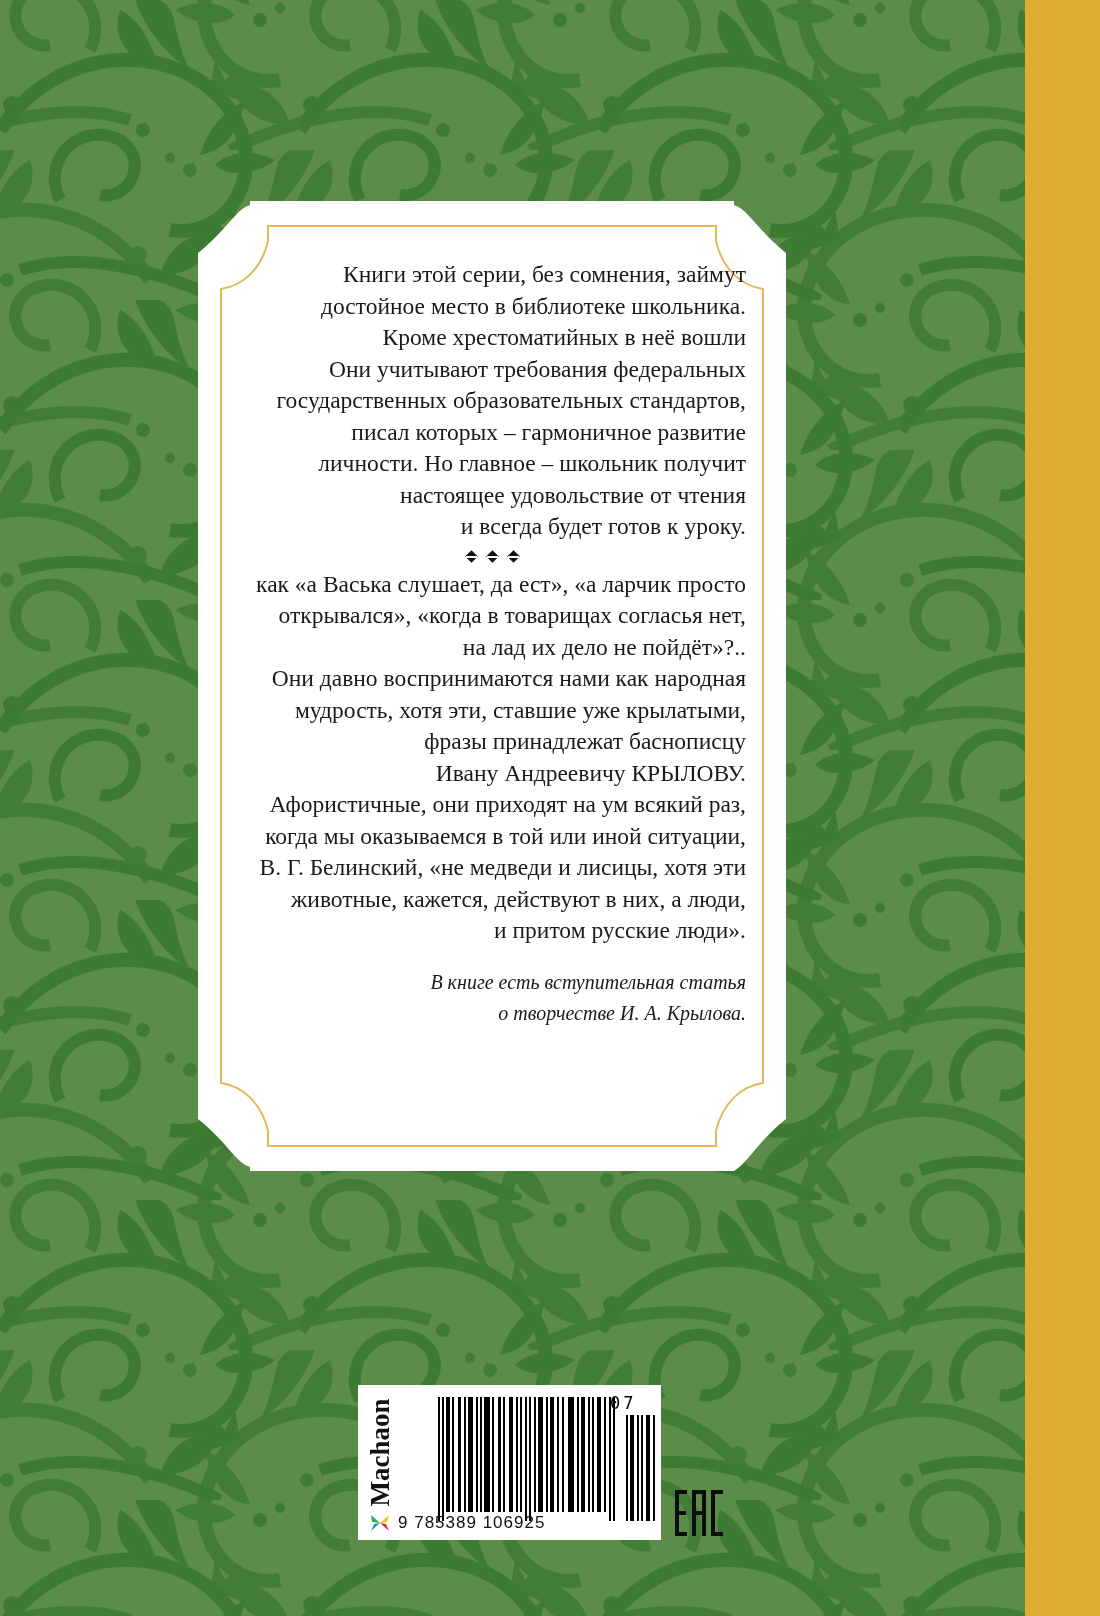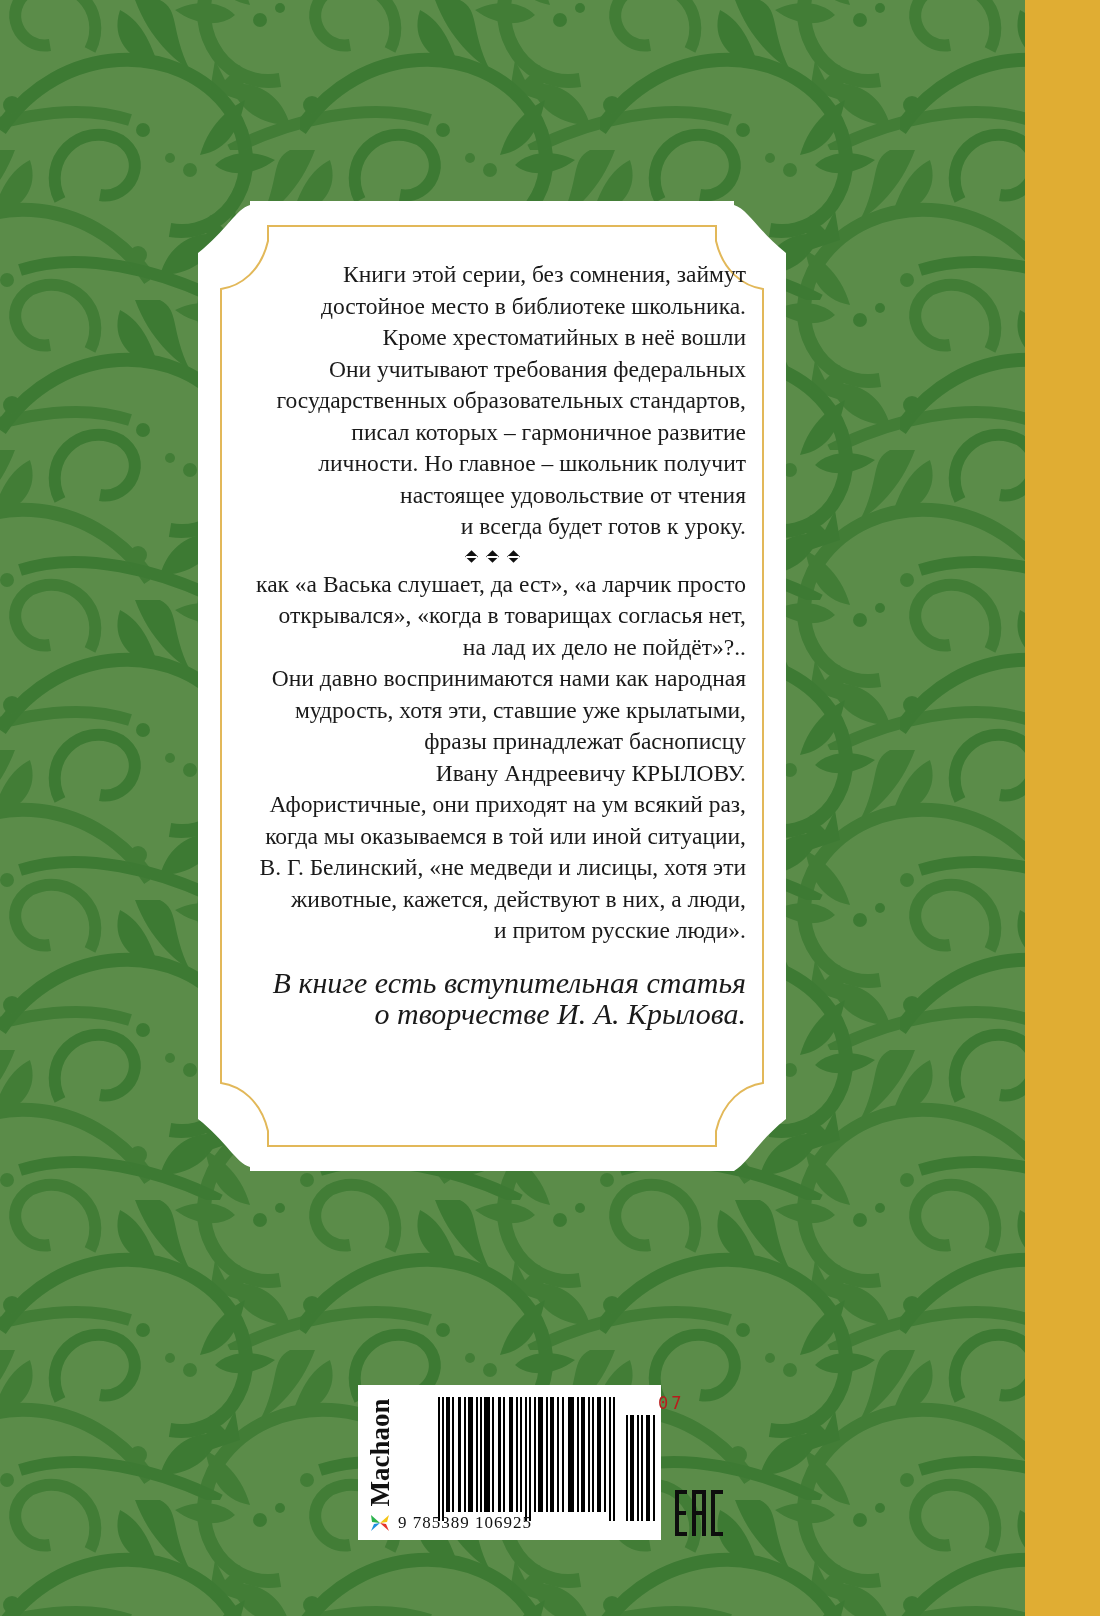--- a/index.html
+++ b/index.html
@@ -31,47 +31,47 @@
     display: flex; justify-content: center; gap: 12px; margin: 6px 0 4px 0; height: 16px; align-items: center;
   }
   .diamond { width: 9px; height: 9px; position: relative; }
   .diamond::before {
     content: ""; position: absolute; left: 0; top: 0; width: 9px; height: 9px;
     background: #111; transform: rotate(45deg);
   }
   .diamond::after {
     content: ""; position: absolute; left: -1px; top: 4px; width: 11px; height: 1.5px; background: #fff;
   }
-  .italic-note { font-style: italic; font-size: 30px; line-height: 31.5px; margin-top: 20px; }
+  .italic-note { font-style: italic; font-size: 20px; line-height: 31.5px; margin-top: 20px; }
   .italic-note .ln { display: block; white-space: nowrap; }
 
   .barcode-box {
     position: absolute; left: 358px; top: 1385px; width: 303px; height: 155px;
     background: #fff;
   }
   .brand {
     position: absolute; left: 2px; top: 6px; width: 40px; height: 145px;
   }
   .brand-name {
     position: absolute; left: 0; top: 0; width: 40px; height: 122px;
     display: flex; align-items: center; justify-content: center;
   }
   .brand-name span {
     display: block; transform: rotate(-90deg); white-space: nowrap;
     font-family: "Liberation Serif", serif; font-weight: bold; font-size: 27px; color: #111;
   }
   .brand-logo { position: absolute; left: 10px; top: 122px; width: 20px; height: 20px; }
   .bars { position: absolute; left: 48px; top: 12px; }
   .digits {
-    position: absolute; left: 40px; top: 128px; font-family: Liberation Serif, serif;
+    position: absolute; left: 40px; top: 128px; font-family: Liberation Sans, sans-serif;
     font-size: 17px; color: #111; letter-spacing: 1px; white-space: nowrap;
   }
   .addon-digits {
     position: absolute; left: 252px; top: 8px; font-family: "DejaVu Sans Mono", monospace;
-    font-size: 17px; color: #b91c1c; letter-spacing: 3px; padding-left: 48px;
+    font-size: 17px; color: #000000; letter-spacing: 3px;
   }
   .eac {
     position: absolute; left: 675px; top: 1490px; width: 48px; height: 46px;
   }
 </style>
 </head>
 <body>
 
 <div class="cover">
   <svg class="pattern" viewBox="0 0 1025 1616" xmlns="http://www.w3.org/2000/svg">

